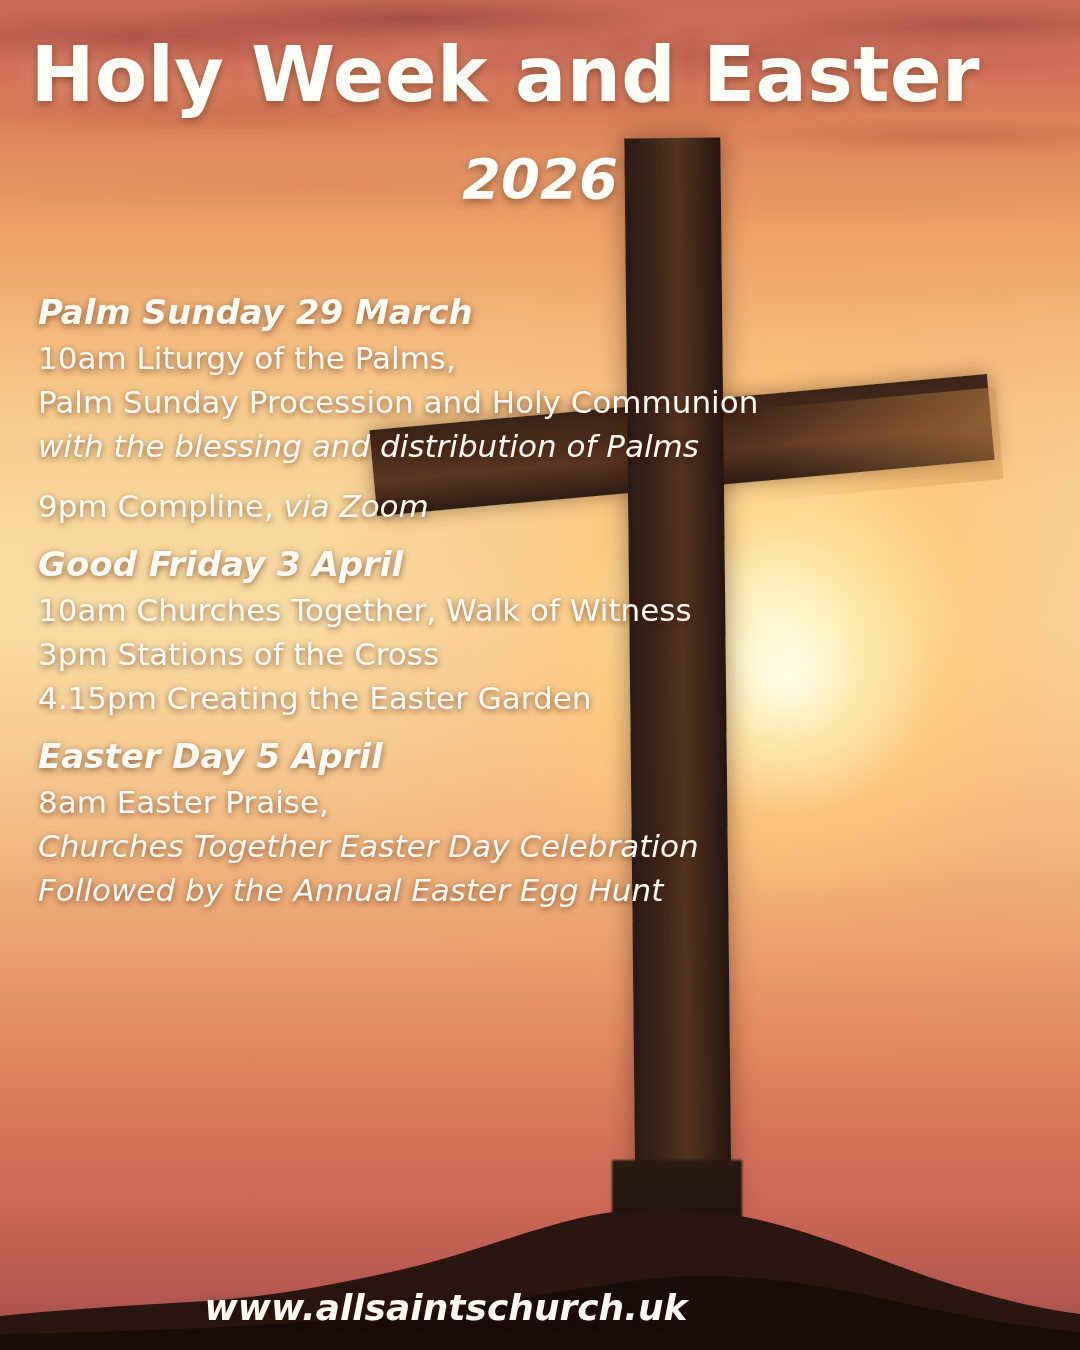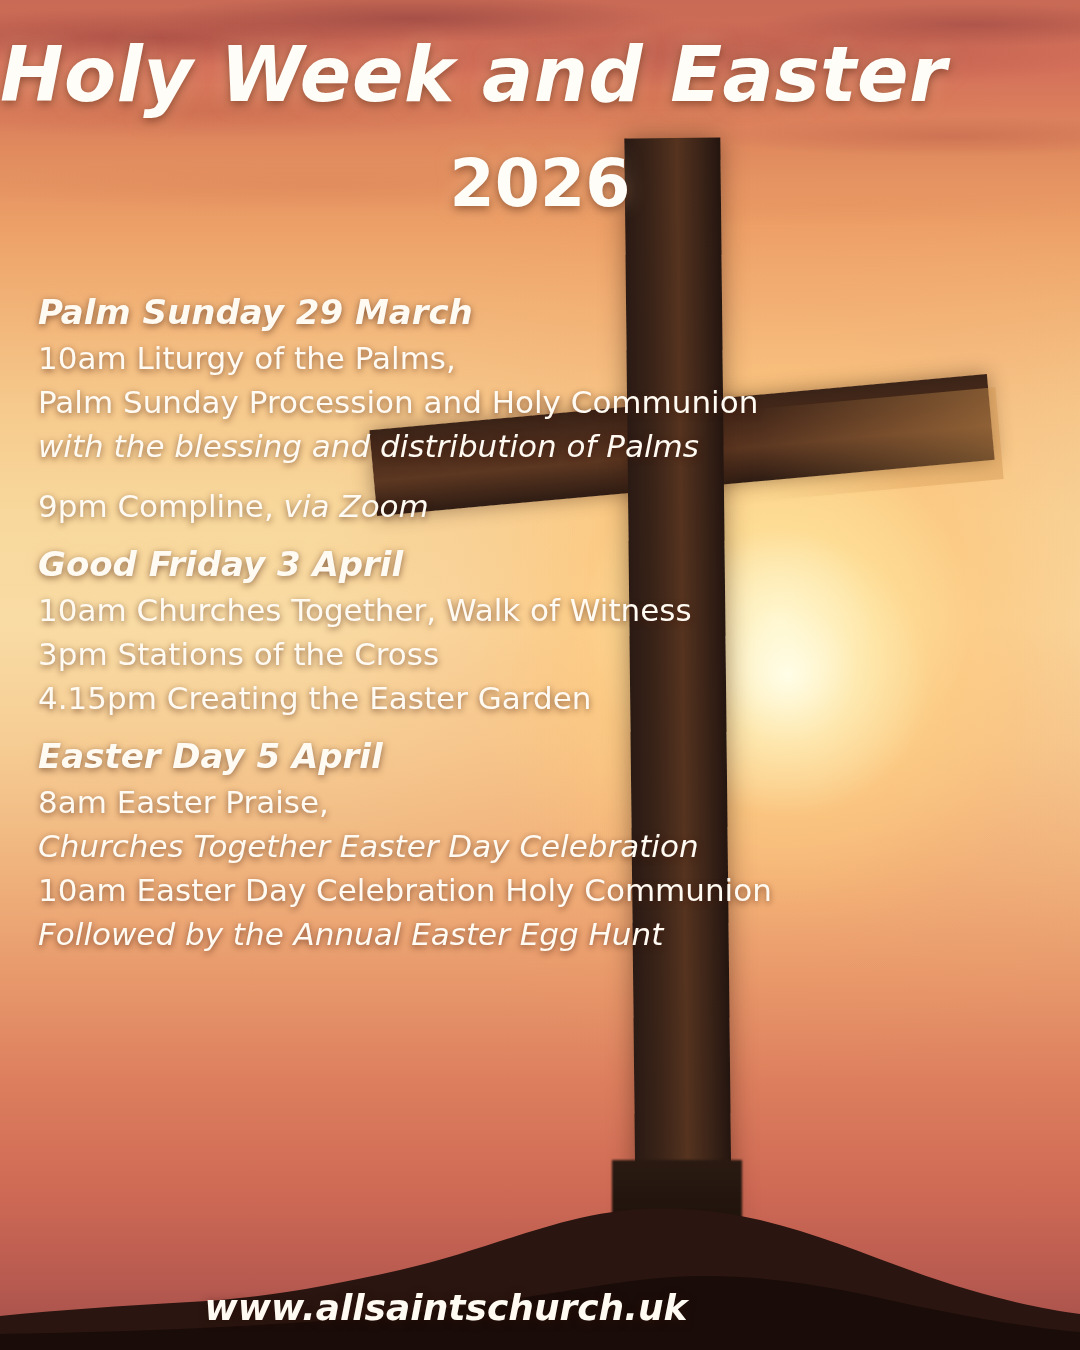--- a/index.html
+++ b/index.html
@@ -107,36 +107,36 @@
 
   
   .content {
     position: absolute;
     inset: 0;
   }
   .title {
     position: absolute;
     left: 0; top: 30px;
     width: 980px;
-    text-align: left;
+    text-align: right;
     font-family: "DejaVu Sans", sans-serif;
-    font-style: italic;
     font-weight: bold;
     font-size: 76px;
     color: #fffdf7;
     letter-spacing: 0.5px;
     text-shadow: 0 3px 10px rgba(80,30,10,0.55), 0 0 22px rgba(255,220,170,0.35);
   }
   .year {
     position: absolute;
     left: 0; top: 146px;
     width: 1080px;
     text-align: center;
-    font-weight: bold;
-    font-size: 65px;
+    font-style: italic;
+    font-weight: bold;
+    font-size: 56px;
     color: #fffdf7;
     text-shadow: 0 3px 10px rgba(80,30,10,0.55), 0 0 20px rgba(255,220,170,0.35);
   }
 
   .schedule {
     position: absolute;
     left: 38px;
     top: 292px;
     width: 880px;
   }
@@ -218,21 +218,20 @@
         <div class="event-heading">Good Friday 3 April</div>
         <div class="event-line">10am Churches Together, Walk of Witness</div>
         <div class="event-line">3pm Stations of the Cross</div>
         <div class="event-line">4.15pm Creating the Easter Garden</div>
       </div>
 
       <div class="event">
         <div class="event-heading">Easter Day 5 April</div>
         <div class="event-line">8am Easter Praise,</div>
         <div class="event-line italic">Churches Together Easter Day Celebration</div>
-        <div class="event-line">10am Easter Day Celebration Holy Communion</div>
         <div class="event-line italic">Followed by the Annual Easter Egg Hunt</div>
       </div>
 
     </div>
 
     <div class="website">www.allsaintschurch.uk</div>
 
   </div>
 </div>
 

